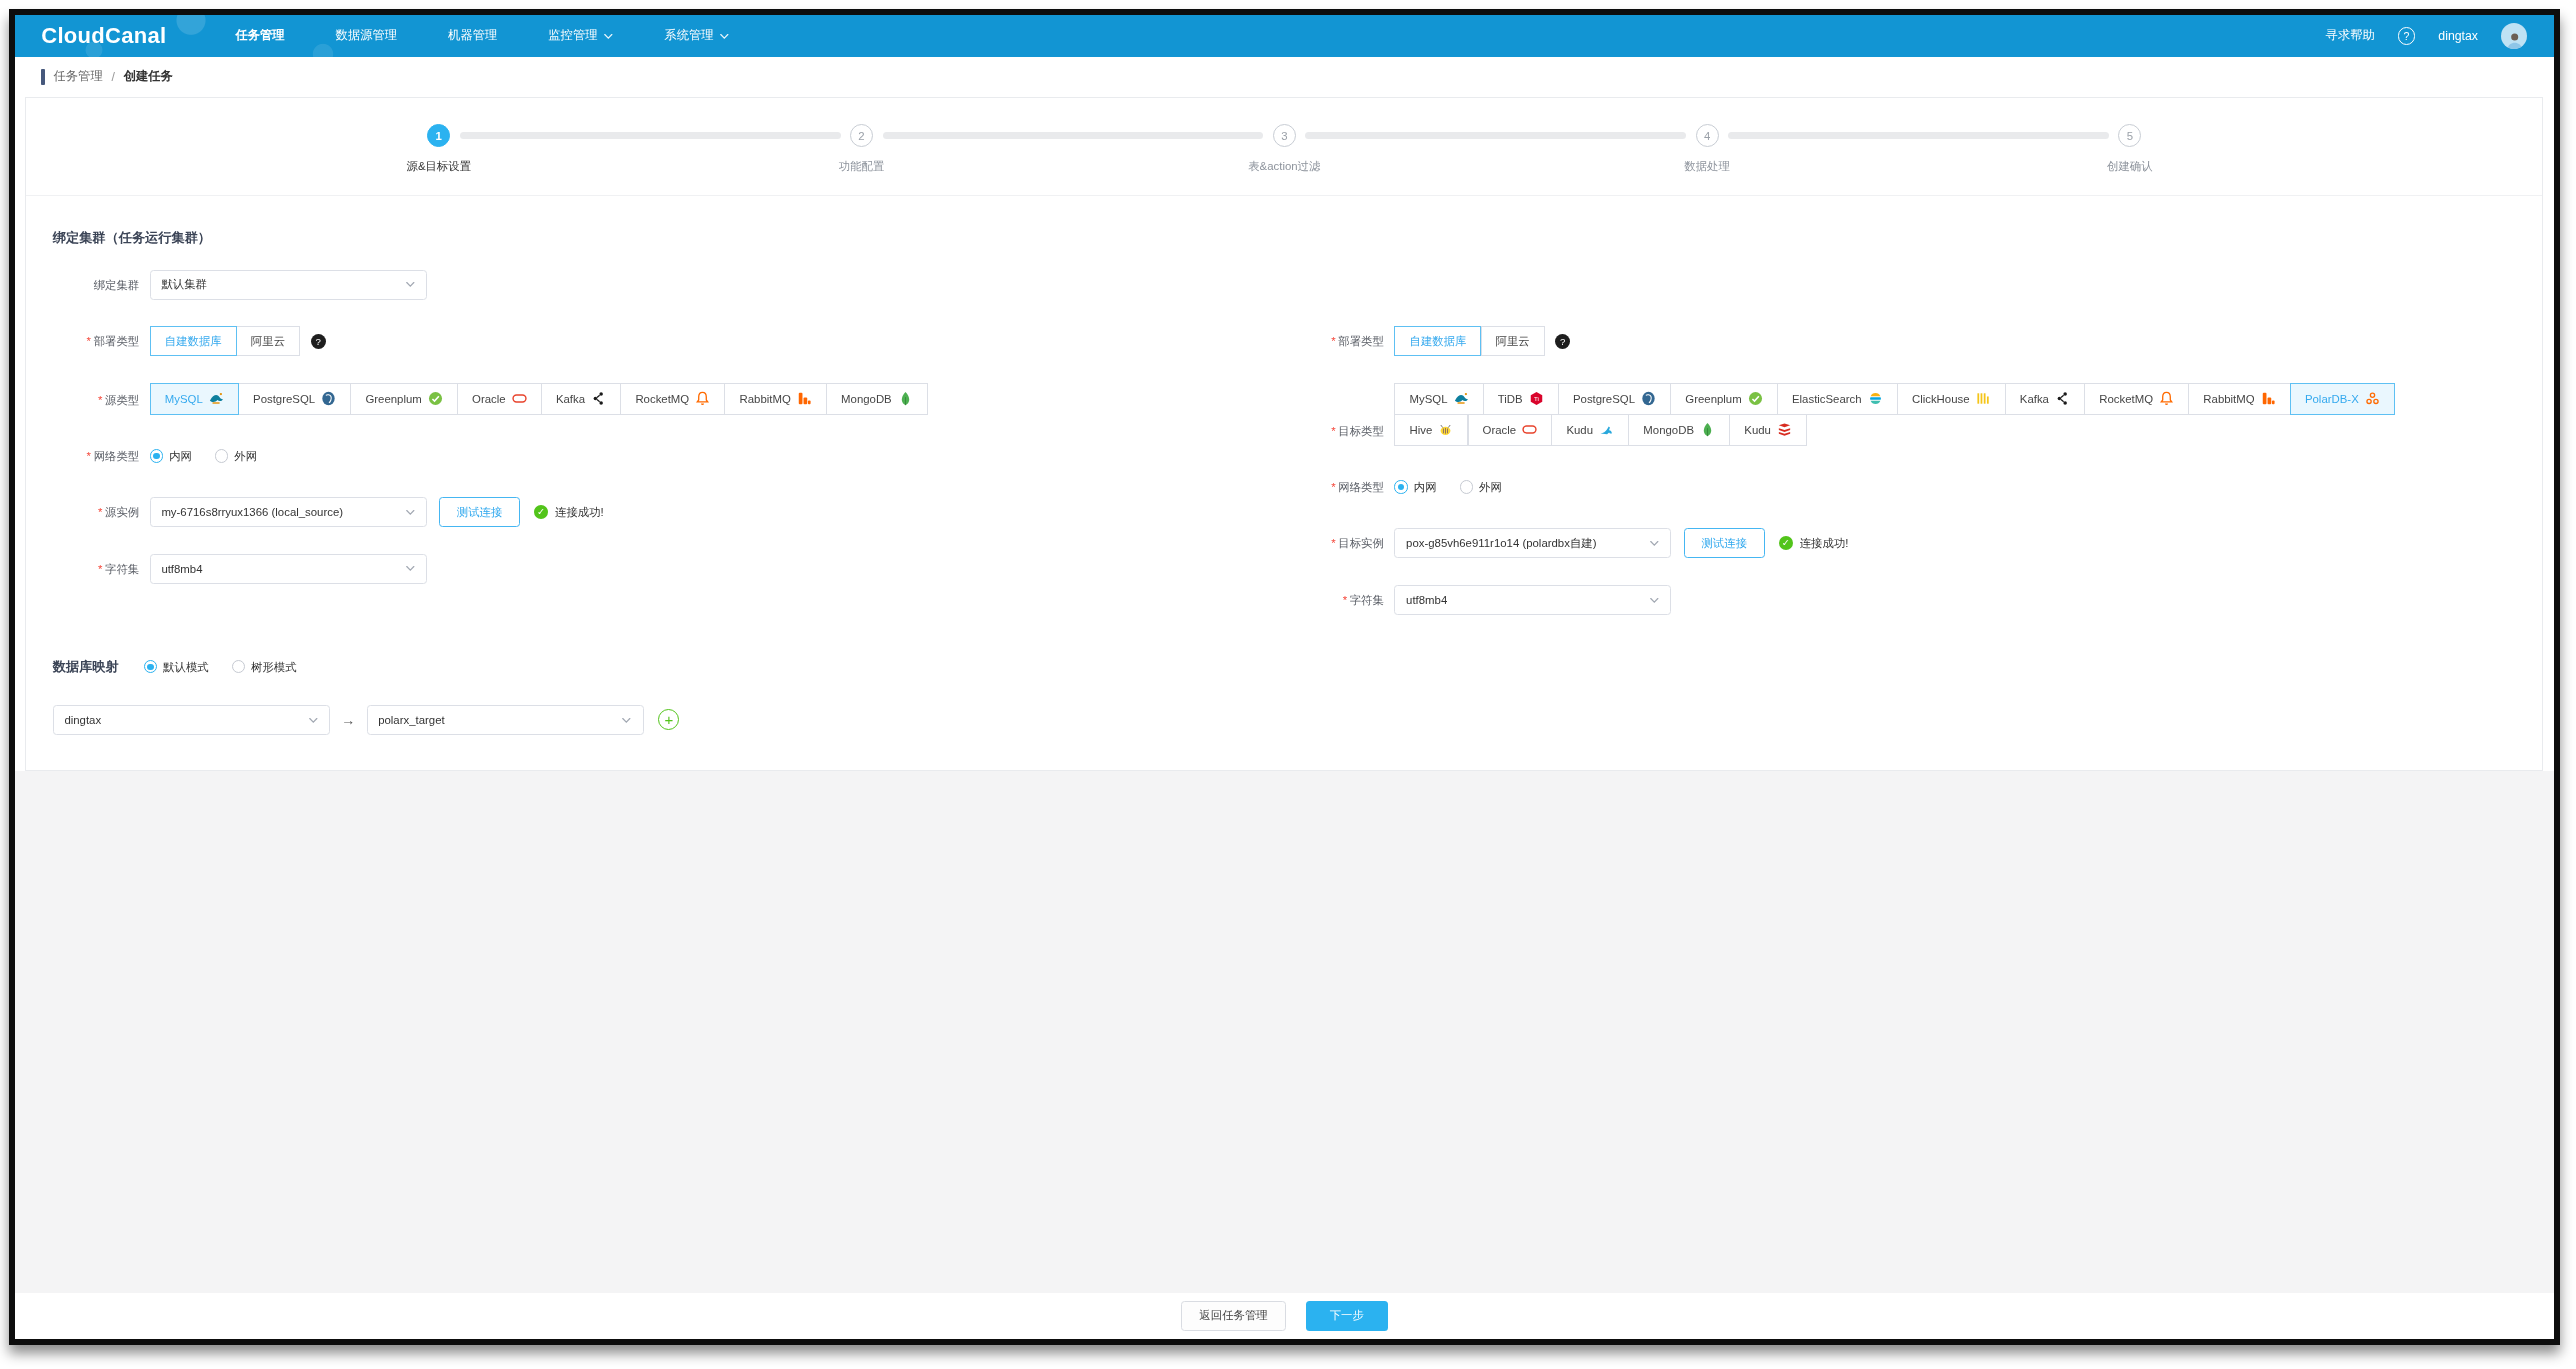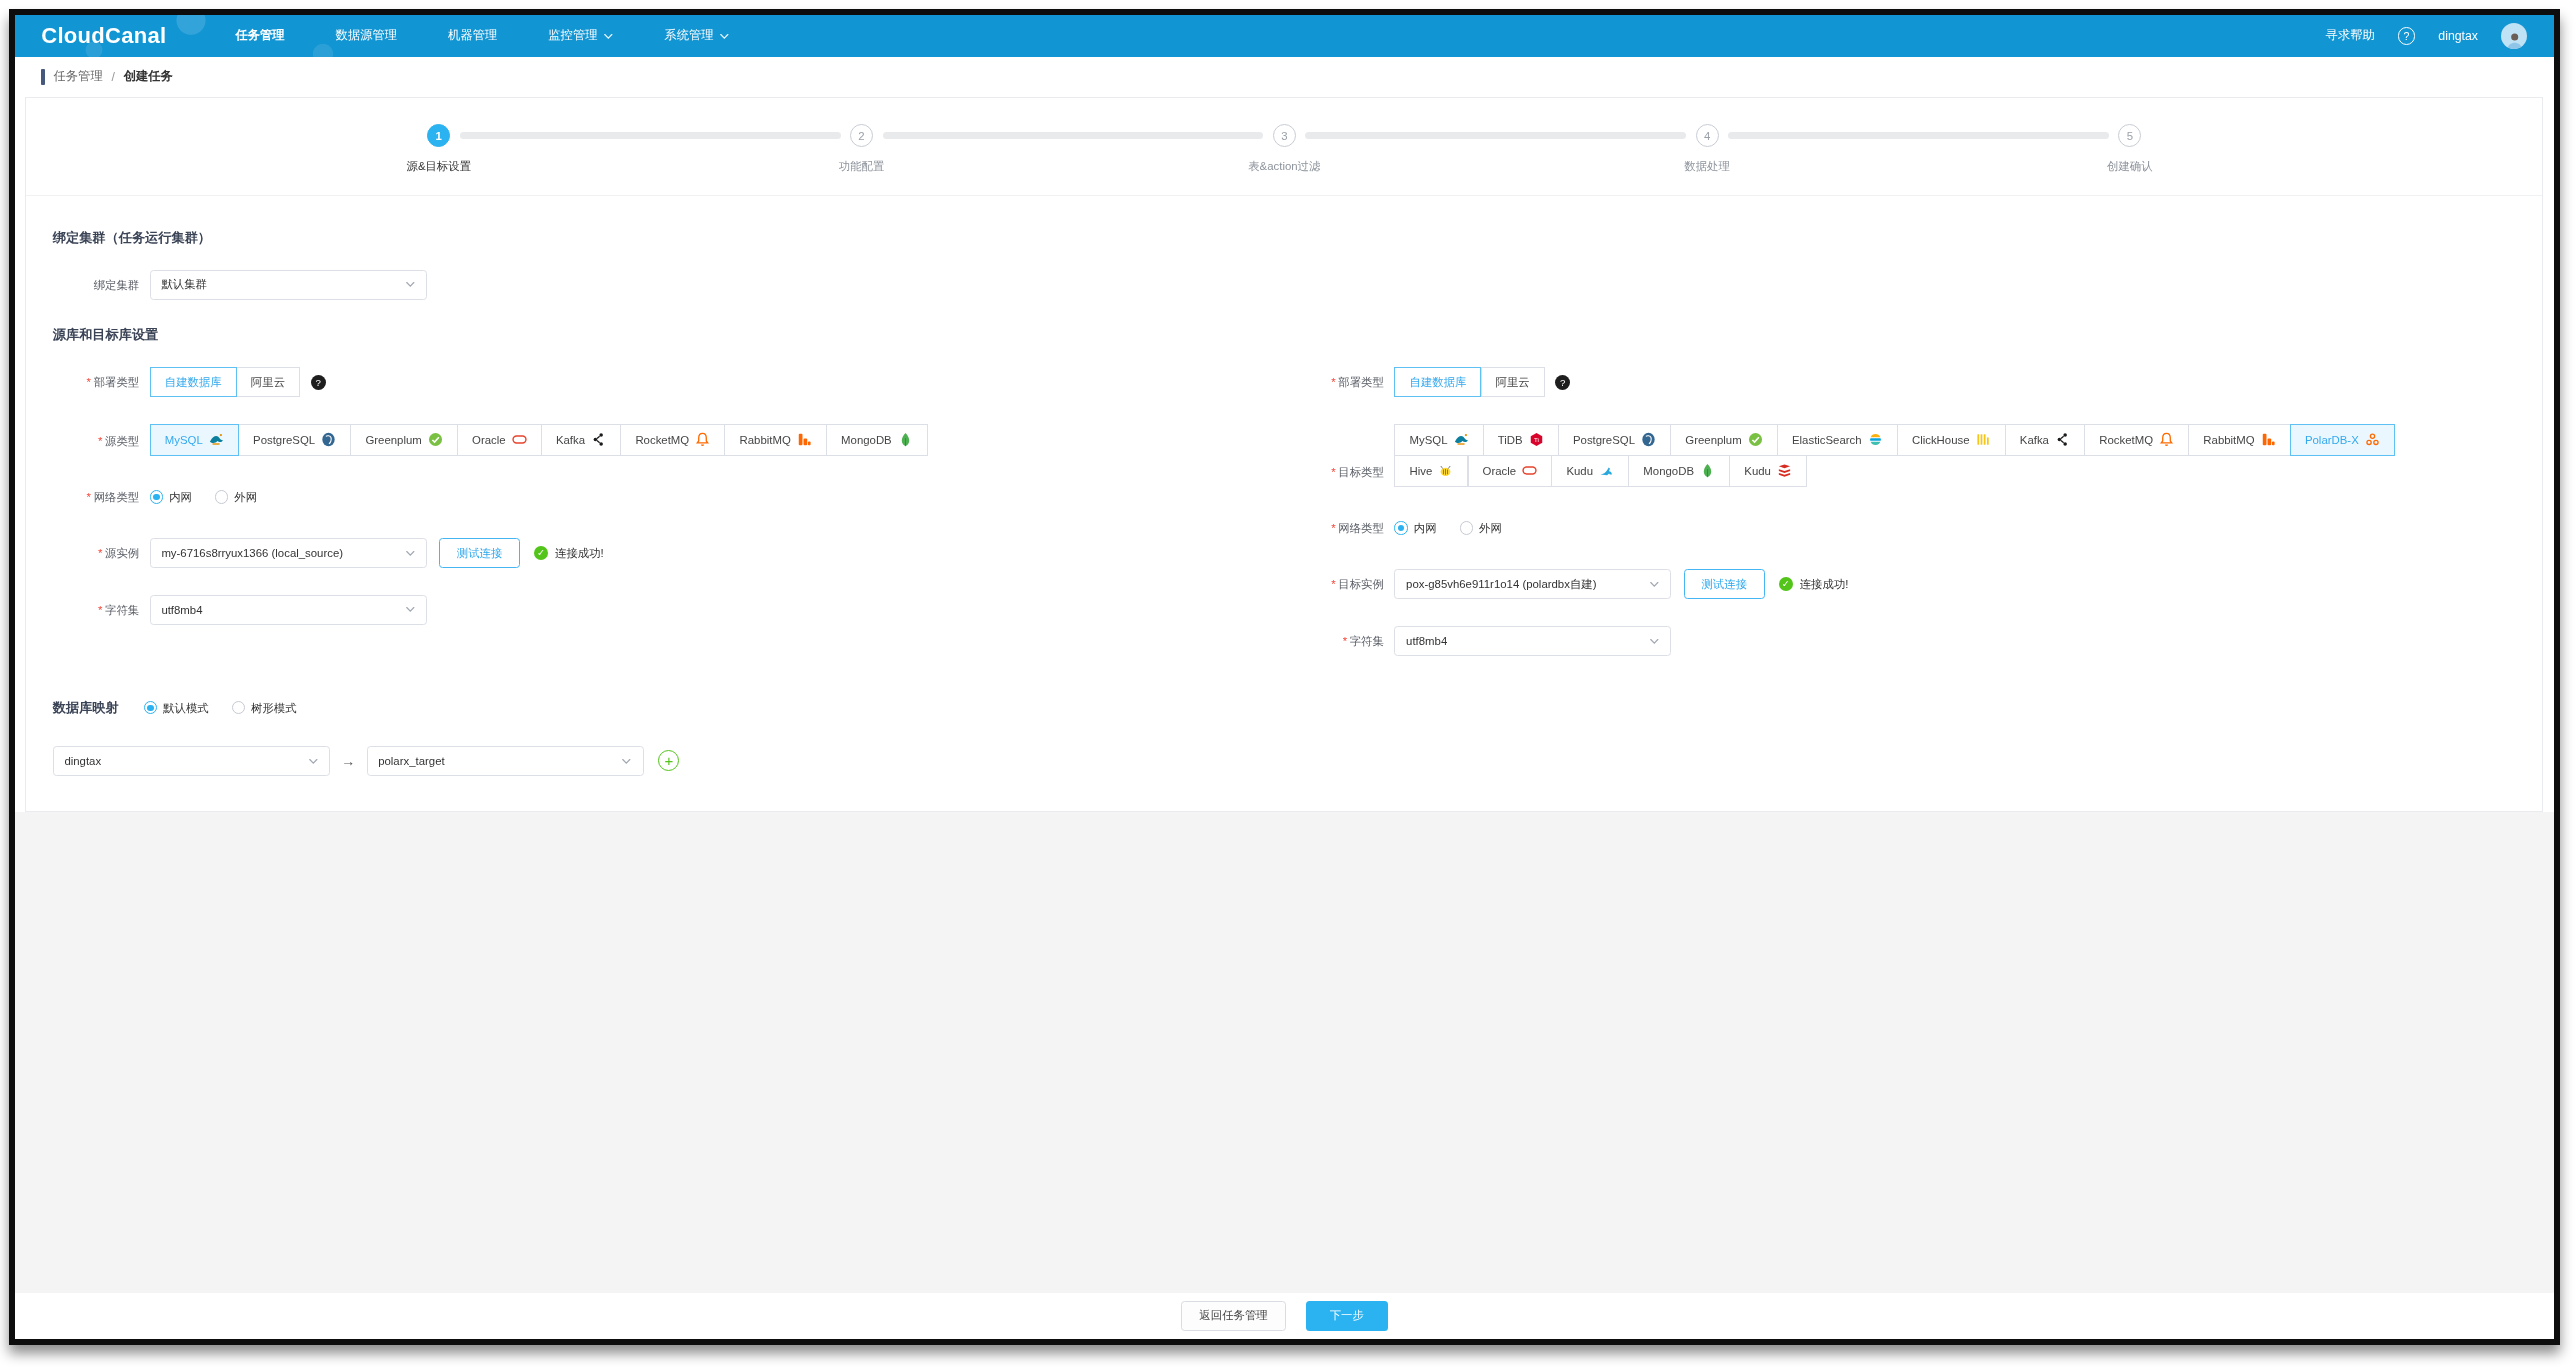--- a/index.html
+++ b/index.html
@@ -180,21 +180,20 @@
           <div class="select w-select">
             <span>默认集群</span>
             <span class="chev">
               <svg width="10.6" height="10.6" viewBox="0 0 12 12">
                   <path d="M2 4l4 4 4-4" stroke="currentColor" stroke-width="1.4" fill="none" stroke-linecap="round"></path>
                 </svg>
             </span>
           </div>
         </div>
 
-        <div class="section-title">源库和目标库设置</div>
         <div class="db-columns">
           <div id="source-col">
               <div class="form-row">
                 <div class="form-label"><span class="star">*</span>部署类型</div>
                 <div class="btn-group">
                   <div class="group-btn selected">自建数据库</div>
                   <div class="group-btn">阿里云</div>
                 </div>
                 <span class="help-badge">?</span>
               </div>

